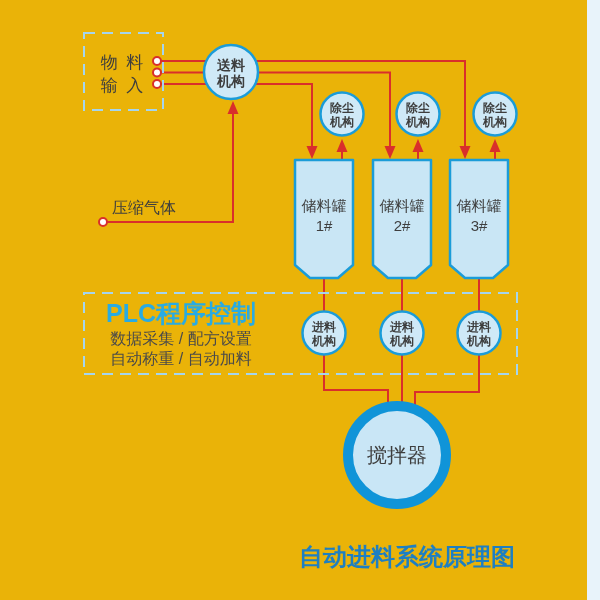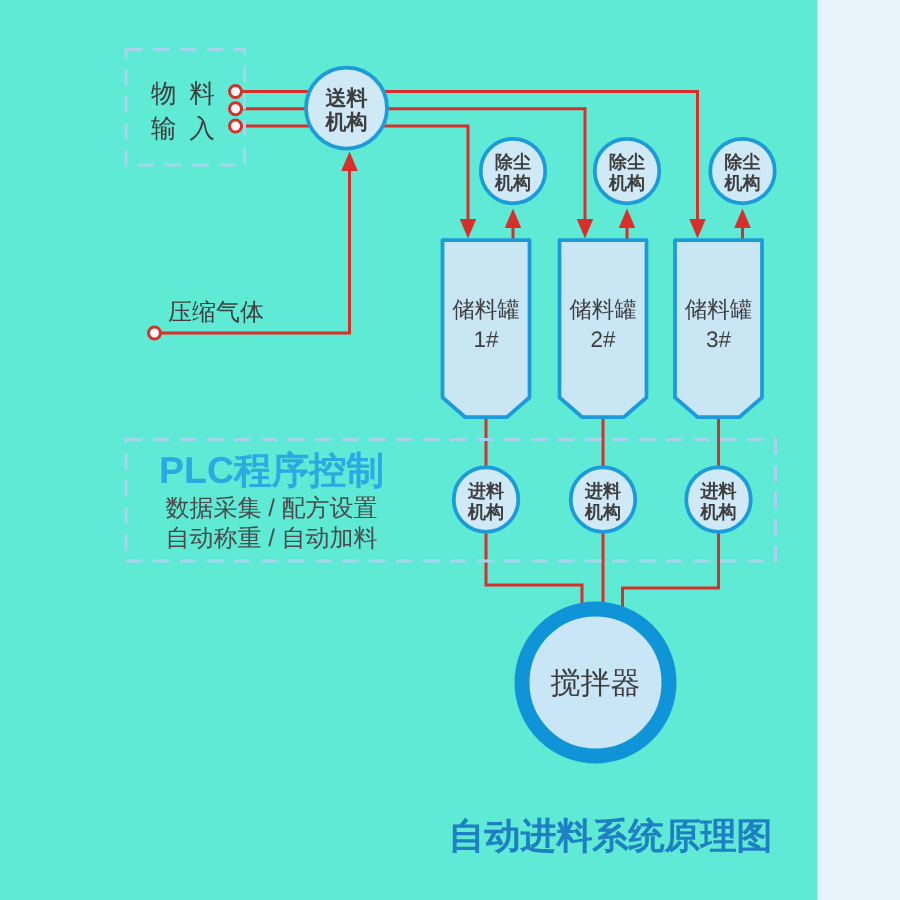--- a/index.html
+++ b/index.html
@@ -2,21 +2,21 @@
 <html><head>
 <meta charset="utf-8">
 <style>
   html,body{margin:0;padding:0;}
   body{
     width:600px;height:600px;
     background:#e8f3fa;
     font-family:"Liberation Sans", sans-serif;
     overflow:hidden;
   }
-  .canvas{position:relative;width:545px;height:600px;background:#5eead4;}
+  .canvas{position:relative;width:587px;height:600px;background:#eab308;}
   svg{position:absolute;left:0;top:0;}
   svg text{fill:#3e3e3e;}
   .red-line{stroke:#d92f2b;stroke-width:2;fill:none;}
   .red-head{fill:#d92f2b;stroke:none;}
   .port{fill:#ffffff;stroke:#d92f2b;stroke-width:2;}
   .node{fill:#cfe9f7;stroke:#1b9cd8;stroke-width:2.5;}
   .tank{fill:#c9e6f5;stroke:#1b9cd8;stroke-width:2.5;stroke-linejoin:round;}
   .dashed{fill:none;stroke:#a5d5ee;stroke-width:2;stroke-dasharray:11 7;}
   .mixer-ring{fill:#c9e6f6;stroke:#1094d8;stroke-width:10;}
   .t-node{font-size:12px;font-weight:bold;text-anchor:middle;}

